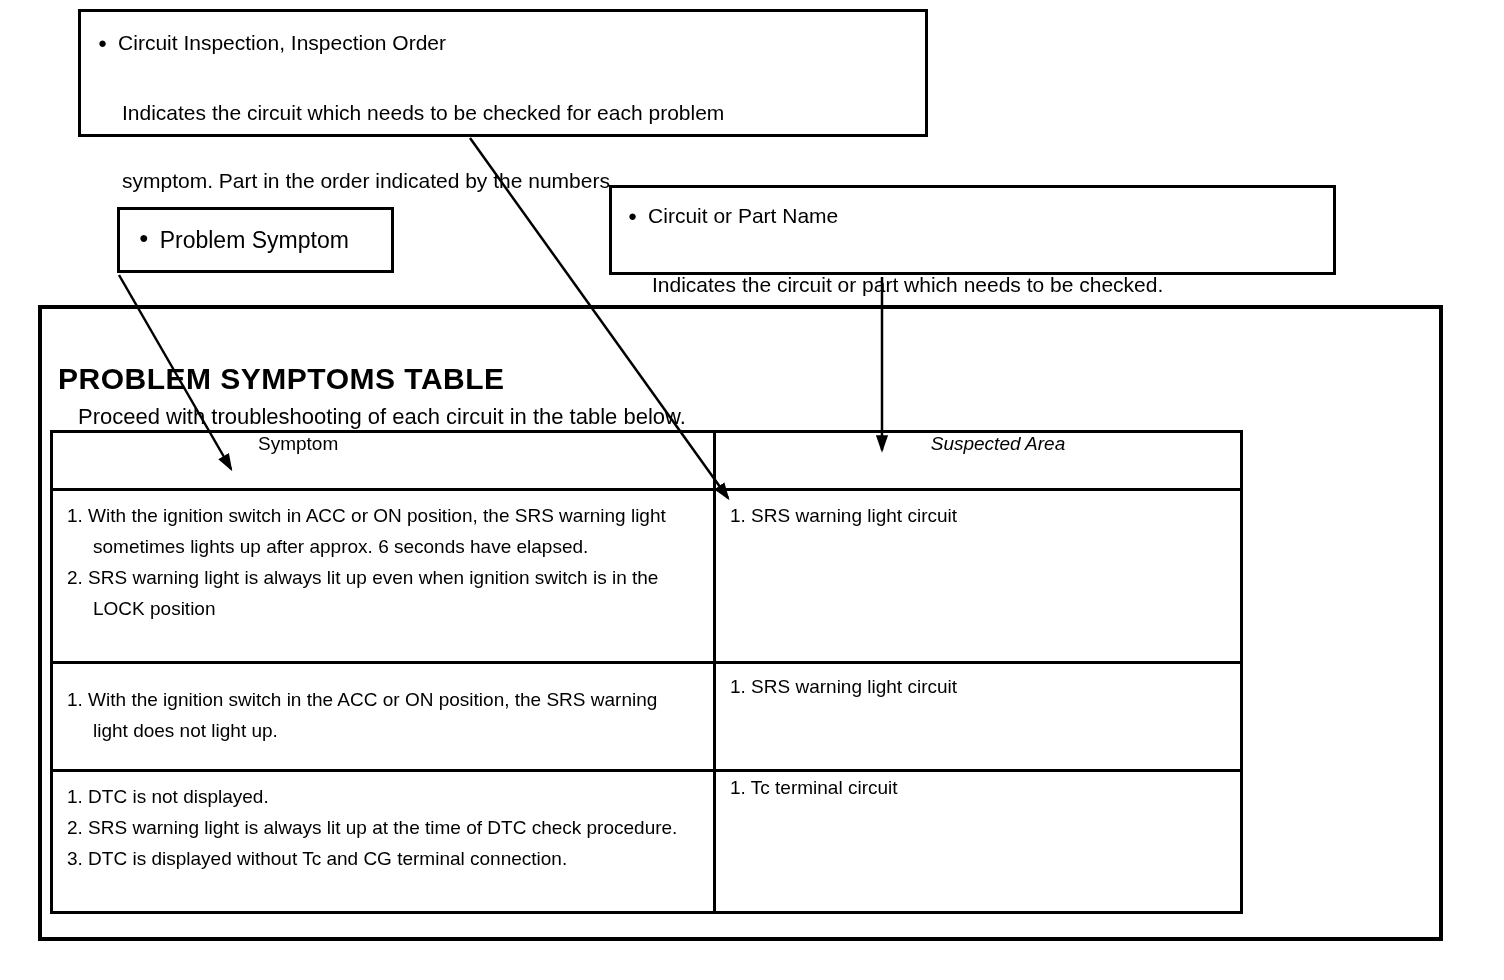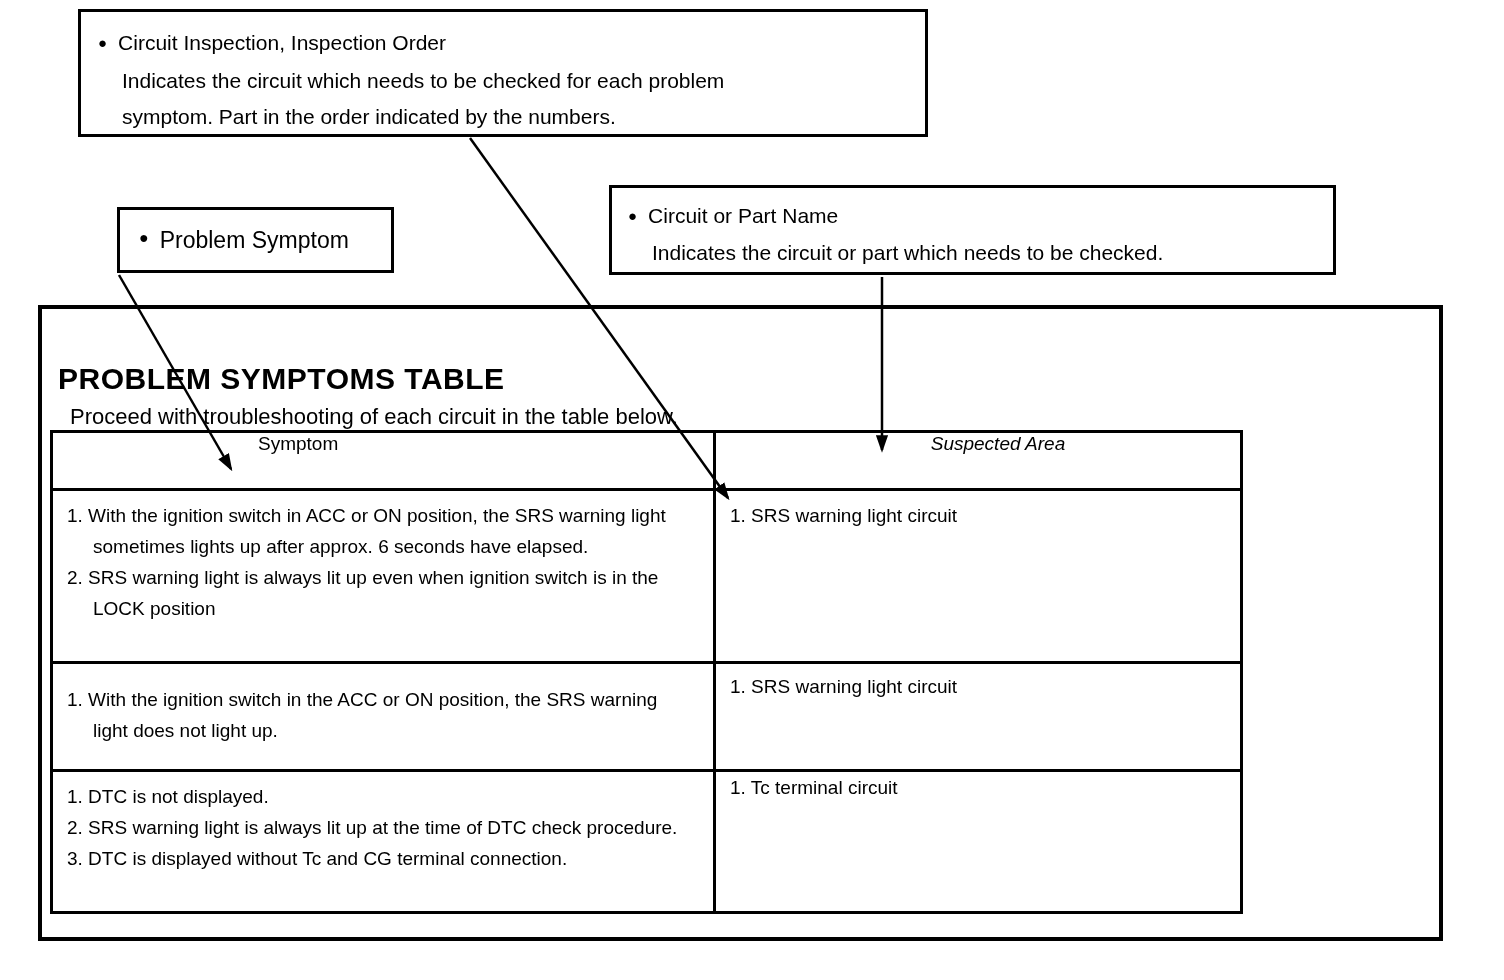--- a/index.html
+++ b/index.html
@@ -28,21 +28,21 @@
     padding: 13px 10px 0 17px;
     font-size: 21px; line-height: 36px;
   }
   .bullet-line { display: flex; align-items: baseline; }
   .bullet {
     font-size: 15px;
     margin-right: 11px;
     flex: 0 0 auto;
     transform: translateY(-2px);
   }
-  .indent-line { margin-left: 24px; }
+  .indent-line { margin-left: 24px; margin-top: 32px; }
 
   #callout-problem {
     left: 117px; top: 207px; width: 277px; height: 66px;
     display: flex; align-items: center;
     padding-left: 19px;
     font-size: 23px;
   }
   #callout-problem .bullet { font-size: 16px; }
 
   #callout-circuit {
@@ -61,21 +61,21 @@
 
   #main-title {
     position: absolute;
     left: 58px; top: 362px;
     font-size: 30px;
     font-weight: 700;
     letter-spacing: 0.5px;
   }
   #intro-text {
     position: absolute;
-    left: 70px; top: 404px;
+    left: 78px; top: 404px;
     font-size: 22px;
   }
 
   
   #symptom-table {
     position: absolute;
     left: 50px; top: 430px;
     width: 1190px;
     border-collapse: collapse;
     table-layout: fixed;

